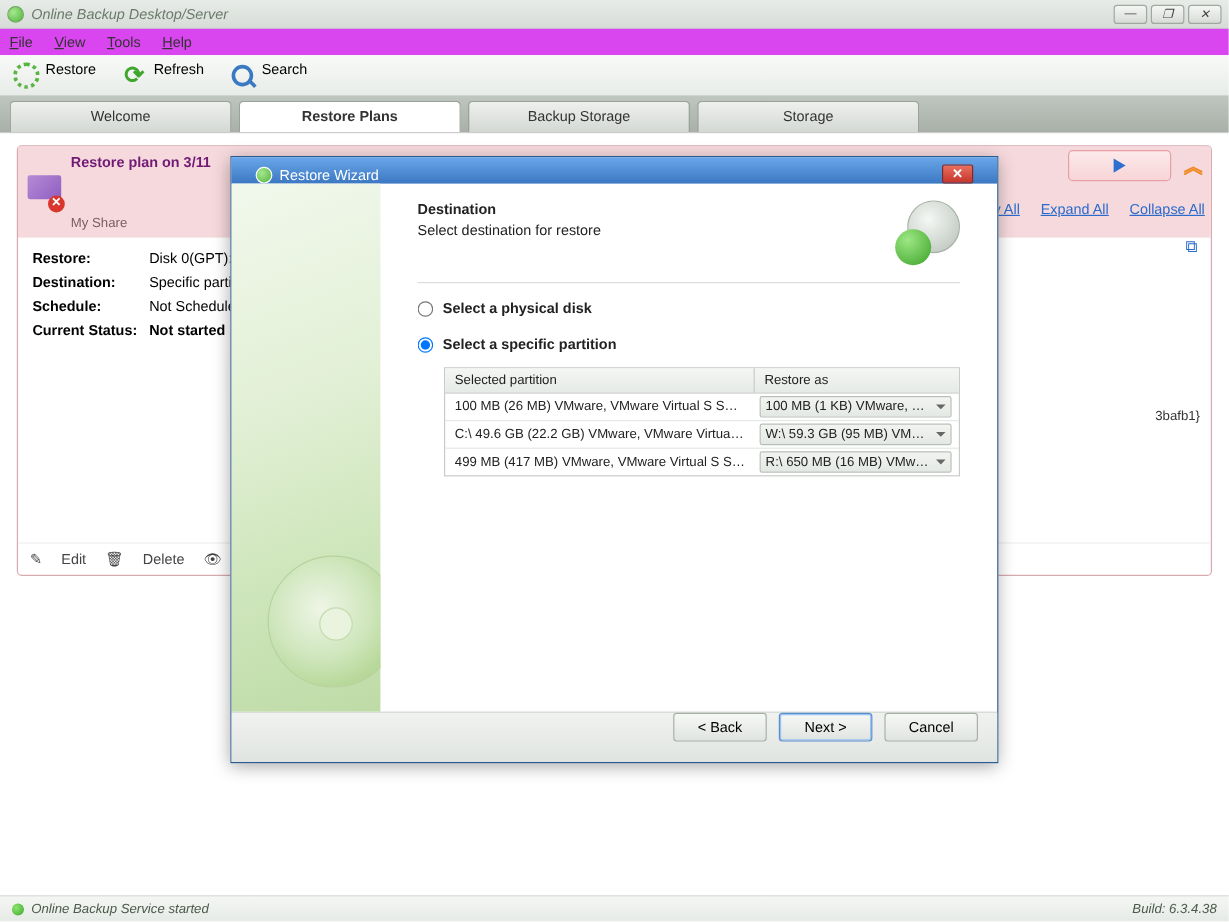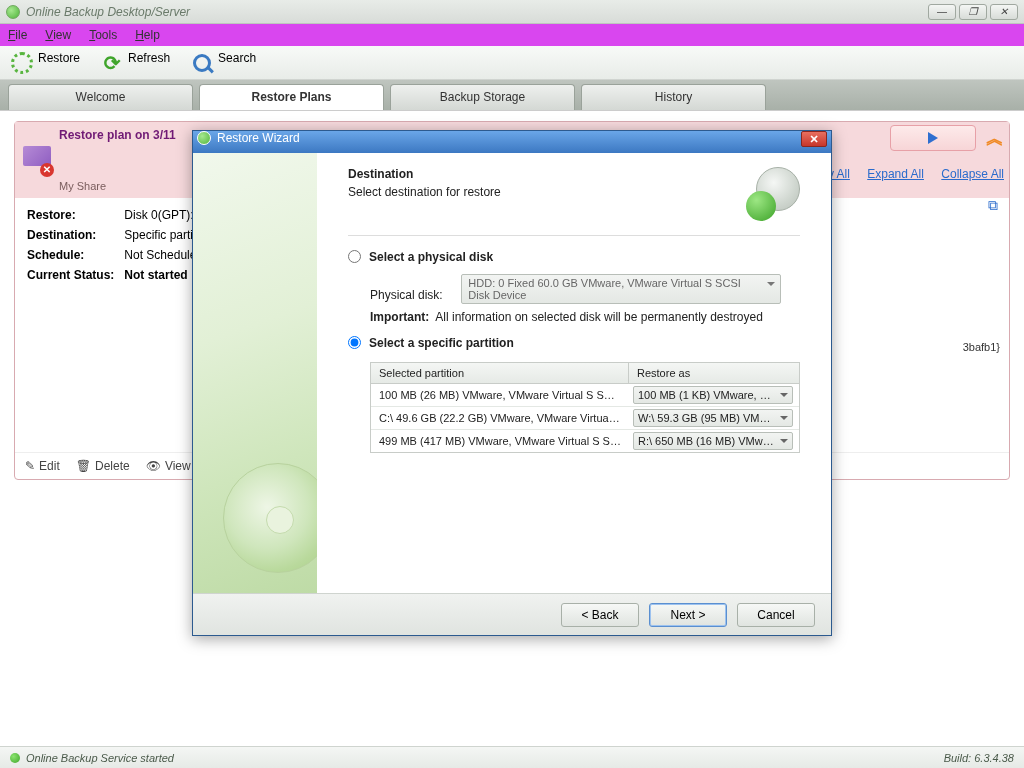--- a/index.html
+++ b/index.html
@@ -33,75 +33,75 @@
 .plan-head .pico{width:28px;height:28px;position:relative;margin-right:8px;}
 .plan-head .pico .flag{width:28px;height:20px;background:linear-gradient(135deg,#b68bd6,#8f5ec1);border-radius:2px;}
 .plan-head .pico .err{position:absolute;right:-3px;bottom:-3px;width:14px;height:14px;border-radius:50%;background:#d9362f;color:#fff;font-size:10px;line-height:14px;text-align:center;font-weight:bold;}
 .plan-head .ptxt{font-size:12px;}
 .plan-head .ptxt .ptitle{font-weight:bold;color:#701a75;}
 .plan-head .ptxt .psub{color:#7a5d5d;font-size:11px;margin-top:38px;}
 .plan-body{padding:6px 10px;font-size:12px;}
 .plan-body table td{padding:2px 8px 2px 0;vertical-align:top;}
 .plan-body table td:first-child{font-weight:bold;white-space:nowrap;}
 .card-actions{padding:6px 10px;border-top:1px solid #eee;display:flex;gap:16px;font-size:12px;color:#444;}
-.card-actions .act{display:flex;align-items:center;gap:4px;}
+.card-actions .act{display:flex;align-items:center;gap:16px;}
 
 .right-controls{position:absolute;top:14px;right:20px;display:flex;align-items:center;gap:10px;}
 .play-btn{width:86px;height:26px;border:1px solid #e7a0a7;border-radius:4px;background:linear-gradient(#fdeaea,#f7d5d7);display:flex;align-items:center;justify-content:center;}
 .chevrons{color:#f08a25;font-size:18px;font-weight:bold;}
 
 .link-row{position:absolute;top:56px;right:20px;font-size:12px;}
 .link-row a{color:#2a6bcc;text-decoration:underline;margin-left:14px;}
 .copy-icon{position:absolute;top:86px;right:26px;color:#2a6bcc;font-size:14px;}
 .guid-frag{position:absolute;top:110px;right:24px;font-size:11px;color:#333;}
 
 
 .statusbar{height:22px;background:linear-gradient(#f4f6f4,#e6eae6);border-top:1px solid #cfd4cf;display:flex;align-items:center;padding:0 10px;font-size:11px;font-style:italic;color:#4a5a4a;}
 .statusbar .spacer{flex:1;}
 .status-dot{width:10px;height:10px;border-radius:50%;background:radial-gradient(circle at 35% 35%,#8be46f,#3fa52b);margin-right:6px;}
 
 
 .dialog{position:absolute;left:192px;top:130px;width:640px;height:506px;border:1px solid #2c5a8f;background:#fff;box-shadow:0 3px 14px rgba(0,0,0,0.35);display:flex;flex-direction:column;}
-.dialog-title{height:22px;background:linear-gradient(#6aa6e8,#3c78c2);color:#fff;font-size:12px;display:flex;align-items:flex-start;padding:0 4px;}
+.dialog-title{height:22px;background:linear-gradient(#6aa6e8,#3c78c2);color:#fff;font-size:12px;display:flex;align-items:flex-end;padding:0 20px;}
 .dialog-title .dicon{width:14px;height:14px;border-radius:50%;background:radial-gradient(circle at 35% 35%,#a6e88f,#4fb43a);margin-right:6px;border:1px solid #fff;}
 .dialog-title .spacer{flex:1;}
 .dialog-title .xbtn{width:26px;height:16px;background:linear-gradient(#e86f5f,#c6362b);border:1px solid #8a271f;border-radius:2px;color:#fff;font-size:11px;line-height:14px;text-align:center;font-weight:bold;}
 .dialog-body{flex:1;display:flex;}
 .dlg-left{width:160px;background:linear-gradient(160deg,#f1f8ec 0%,#e2f0d6 40%,#cfe6bc 70%,#bedba6 100%);position:relative;overflow:hidden;}
 .dlg-left .disc{position:absolute;left:30px;bottom:20px;width:110px;height:110px;border-radius:50%;background:radial-gradient(circle at 40% 40%,#eef6e6,#cfe6bc 45%,#b9d99c 70%,#a7ce84 100%);border:1px solid #b8d29e;}
 .dlg-left .disc::after{content:"";position:absolute;left:42px;top:42px;width:26px;height:26px;border-radius:50%;background:#e9f3de;border:1px solid #c4dbad;}
 .dlg-right{flex:1;padding:14px 31px;font-size:12px;color:#222;display:flex;flex-direction:column;}
 .dest-head{display:flex;align-items:flex-start;}
 .dest-head .dtxt{flex:1;}
 .dest-head .dtitle{font-weight:bold;margin-bottom:4px;}
 .dest-head .dimg{width:54px;height:54px;position:relative;}
 .dest-head .dimg .disc2{width:44px;height:44px;border-radius:50%;background:radial-gradient(circle at 40% 35%,#f5f7f5,#cfd6cf 60%,#b8c0b8);border:1px solid #a6b0a6;position:absolute;right:0;top:0;}
 .dest-head .dimg .ball{width:30px;height:30px;border-radius:50%;background:radial-gradient(circle at 35% 30%,#9de784,#3ca227);position:absolute;left:0;bottom:0;}
 .divider{border-top:1px solid #ddd;margin:14px 0 10px;}
-.radio-row{display:flex;align-items:flex-start;margin:4px 0;}
+.radio-row{display:flex;align-items:flex-end;margin:4px 0;}
 .radio-row input{margin-right:8px;}
 .radio-row label{font-weight:bold;}
 .sub{margin-left:22px;margin-top:6px;}
 .sub .lbl{display:inline-block;width:88px;}
 .combo{display:inline-block;width:320px;background:linear-gradient(#f2f4f2,#e4e8e4);border:1px solid #b8beb8;border-radius:2px;padding:2px 18px 2px 6px;color:#666;position:relative;font-size:11px;}
 .combo::after{content:"";position:absolute;right:5px;top:7px;border:4px solid transparent;border-top-color:#777;}
 .sub .imp{margin-top:6px;}
 .sub .imp b{margin-right:6px;}
 .part-table{margin-left:22px;margin-top:8px;border:1px solid #c8ccc8;width:430px;}
 .part-table .thead{display:flex;background:linear-gradient(#f4f6f4,#e6eae6);border-bottom:1px solid #c8ccc8;font-size:11px;}
 .part-table .thead div{padding:4px 8px;}
 .part-table .thead .c1{flex:1;border-right:1px solid #c8ccc8;}
 .part-table .thead .c2{width:170px;}
 .part-table .trow{display:flex;align-items:center;border-bottom:1px solid #e4e8e4;font-size:11px;}
 .part-table .trow:last-child{border-bottom:none;}
 .part-table .trow .c1{flex:1;padding:4px 8px;white-space:nowrap;overflow:hidden;text-overflow:ellipsis;}
 .part-table .trow .c2{width:170px;padding:2px 4px;}
 .mini-combo{width:160px;background:linear-gradient(#f2f4f2,#e4e8e4);border:1px solid #b8beb8;border-radius:2px;padding:2px 16px 2px 4px;position:relative;font-size:11px;white-space:nowrap;overflow:hidden;text-overflow:ellipsis;}
 .mini-combo::after{content:"";position:absolute;right:4px;top:6px;border:4px solid transparent;border-top-color:#666;}
-.dlg-buttons{height:42px;background:linear-gradient(#f0f2f0,#e0e4e0);border-top:1px solid #cfd4cf;display:flex;align-items:center;justify-content:flex-end;gap:10px;padding:0 16px;}
+.dlg-buttons{height:42px;background:linear-gradient(#f0f2f0,#e0e4e0);border-top:1px solid #cfd4cf;display:flex;align-items:flex-start;justify-content:flex-end;gap:10px;padding:0 16px;}
 .dlg-buttons button{width:78px;height:24px;font-size:12px;border:1px solid #a8b0a8;border-radius:3px;background:linear-gradient(#f6f8f6,#e0e4e0);}
 .dlg-buttons button.primary{border-color:#5a8fd0;box-shadow:0 0 0 1px #9cc2ef inset;}
 
 
 .ic-restore{width:22px;height:22px;border:3px dotted #58b53f;border-radius:50%;}
 .ic-refresh{font-size:20px;color:#3fa52b;font-weight:bold;}
 .ic-search{width:18px;height:18px;border:3px solid #3a7ac2;border-radius:50%;position:relative;}
 .ic-search::after{content:"";position:absolute;width:8px;height:3px;background:#3a7ac2;transform:rotate(45deg);right:-6px;bottom:-2px;}
 .ic-pencil::before{content:"✎";}
 .ic-trash::before{content:"🗑";font-size:12px;}
@@ -143,21 +143,21 @@
         <span class="ic-search"></span>
       </span>
     <span>Search</span>
   </div>
 </div>
 
 <div class="tabstrip">
   <div class="tab">Welcome</div>
   <div class="tab active">Restore Plans</div>
   <div class="tab">Backup Storage</div>
-  <div class="tab">History</div>
+  <div class="tab">Storage</div>
 </div>
 
 <div class="content">
 
   <div class="plan-card" style="width:100%;">
     <div class="plan-head">
       <div class="pico">
         <div class="flag"></div>
           <div class="err">✕</div>
       </div>
@@ -250,25 +250,20 @@
           <div class="disc2"></div>
             <div class="ball"></div>
         </div>
       </div>
       <div class="divider"></div>
 
       <div class="radio-row">
         <input type="radio" name="dest" style="">
         <label>Select a physical disk</label>
       </div>
-      <div class="sub">
-        <span class="lbl">Physical disk:</span>
-        <span class="combo">HDD: 0 Fixed 60.0 GB VMware, VMware Virtual S SCSI Disk Device</span>
-        <div class="imp"><b>Important:</b><span>All information on selected disk will be permanently destroyed</span></div>
-      </div>
 
       <div class="radio-row" style="margin-top:12px;">
         <input type="radio" name="dest" checked="" style="">
         <label>Select a specific partition</label>
       </div>
 
       <div class="part-table">
         <div class="thead">
           <div class="c1">Selected partition</div>
           <div class="c2">Restore as</div>

